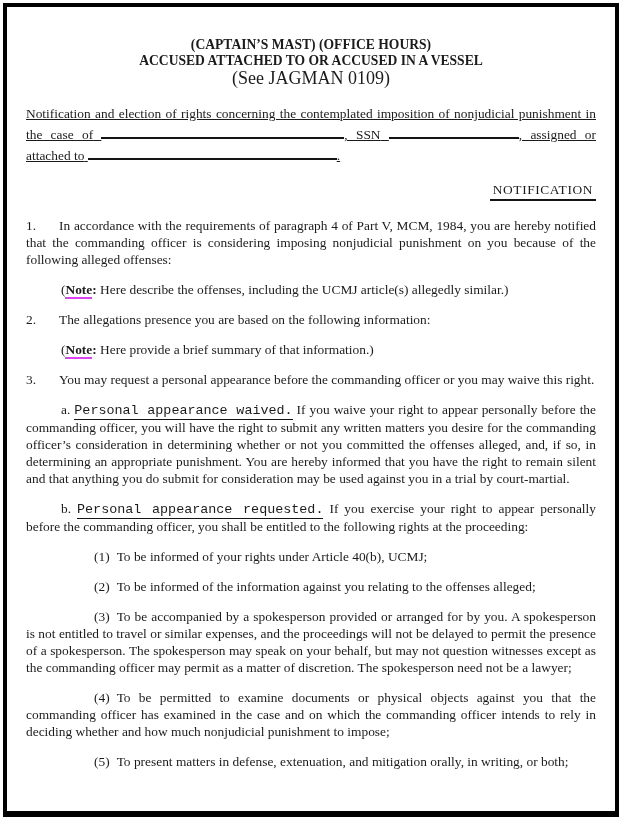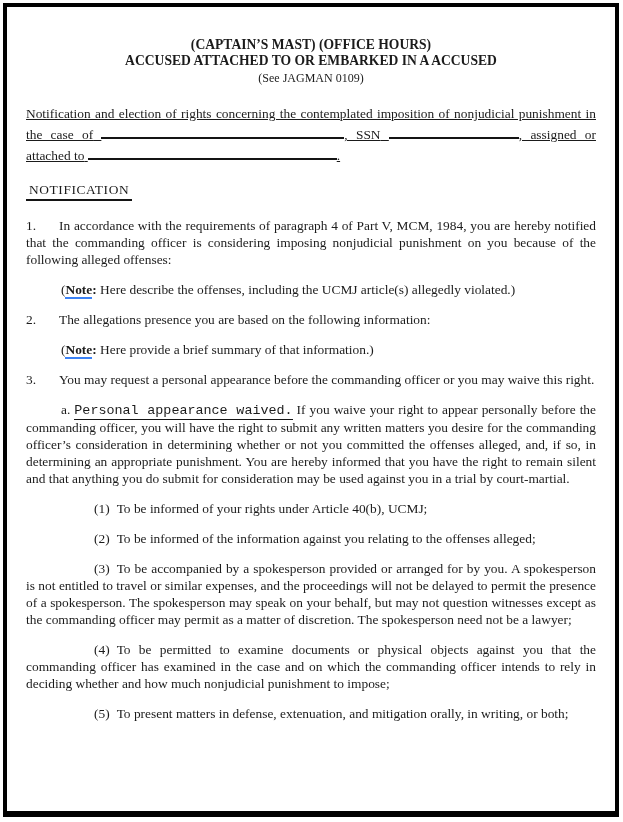--- a/index.html
+++ b/index.html
@@ -25,97 +25,98 @@
   .doc-header {
     text-align: center;
     line-height: 16px;
     margin-top: 9px;
   }
   .title-line {
     font-weight: bold;
     font-size: 13.6px;
   }
   .subtitle {
-    font-size: 12px;
+    font-size: 18px;
     margin-top: 1px;
     text-align: center;
   }
   p { margin: 13px 0; text-align: justify; }
   .intro {
     line-height: 21px;
     margin-top: 17px;
     margin-bottom: 10px;
     text-decoration: underline;
   }
   .blank {
     display: inline-block;
     height: 11px;
     border-bottom: 2px solid #141414;
   }
   .blank-name { width: 243px; }
   .blank-ssn  { width: 130px; }
   .blank-unit { width: 249px; }
   .section-heading-wrap {
-    text-align: left;
+    text-align: right;
     margin: 15px 0 16px 0;
   }
   .section-heading {
     display: inline-block;
     border-bottom: 2px solid #141414;
     padding: 0 3px 1px 3px;
     letter-spacing: 0.6px;
   }
   .item .num {
     display: inline-block;
     width: 33px;
   }
   .note { text-indent: 35px; }
   .note-label {
     font-weight: bold;
-    border-bottom: 2px solid #3b82f6;
+    border-bottom: 2px solid #d946ef;
   }
   .note-colon { font-weight: bold; }
   .lettered { text-indent: 35px; }
   .u {
     border-bottom: 1.6px solid #141414;
     padding-bottom: 1px;
     font-family: Liberation Mono, monospace;
   }
   .sub { text-indent: 68px; }
   .sub-num { margin-right: 7px; }
 </style>
 </head>
 <body>
 
 <div class="page-frame">
 
   <header class="doc-header">
     <div class="title-line">(CAPTAIN’S MAST) (OFFICE HOURS)</div>
-    <div class="title-line">ACCUSED ATTACHED TO OR EMBARKED IN A ACCUSED</div>
+    <div class="title-line">ACCUSED ATTACHED TO OR ACCUSED IN A VESSEL</div>
     <div class="subtitle">(See JAGMAN 0109)</div>
   </header>
 
   <p class="intro"><span>Notification and election of rights concerning the contemplated imposition of nonjudicial punishment in the case of</span> <span class="blank blank-name"></span><span>, SSN</span> <span class="blank blank-ssn"></span><span>, assigned or attached to</span> <span class="blank blank-unit"></span><span>.</span></p>
 
   <div class="section-heading-wrap">
     <span class="section-heading">NOTIFICATION</span>
   </div>
 
   <p class="item"><span class="num">1.</span><span>In accordance with the requirements of paragraph 4 of Part V, MCM, 1984, you are hereby notified that the commanding officer is considering imposing nonjudicial punishment on you because of the following alleged offenses:</span></p>
 
-  <p class="note"><span>(</span><span class="note-label">Note</span><span class="note-colon">:</span><span> Here describe the offenses, including the UCMJ article(s) allegedly violated.)</span></p>
+  <p class="note"><span>(</span><span class="note-label">Note</span><span class="note-colon">:</span><span> Here describe the offenses, including the UCMJ article(s) allegedly similar.)</span></p>
 
   <p class="item"><span class="num">2.</span><span>The allegations presence you are based on the following information:</span></p>
 
   <p class="note"><span>(</span><span class="note-label">Note</span><span class="note-colon">:</span><span> Here provide a brief summary of that information.)</span></p>
 
   <p class="item"><span class="num">3.</span><span>You may request a personal appearance before the commanding officer or you may waive this right.</span></p>
 
   <p class="lettered"><span>a. </span><span class="u">Personal appearance waived.</span><span> If you waive your right to appear personally before the commanding officer, you will have the right to submit any written matters you desire for the commanding officer’s consideration in determining whether or not you committed the offenses alleged, and, if so, in determining an appropriate punishment. You are hereby informed that you have the right to remain silent and that anything you do submit for consideration may be used against you in a trial by court-martial.</span></p>
 
+  <p class="lettered"><span>b. </span><span class="u">Personal appearance requested.</span><span> If you exercise your right to appear personally before the commanding officer, you shall be entitled to the following rights at the proceeding:</span></p>
 
   <p class="sub"><span class="sub-num">(1)</span><span>To be informed of your rights under Article 40(b), UCMJ;</span></p>
 
   <p class="sub"><span class="sub-num">(2)</span><span>To be informed of the information against you relating to the offenses alleged;</span></p>
 
   <p class="sub"><span class="sub-num">(3)</span><span>To be accompanied by a spokesperson provided or arranged for by you. A spokesperson is not entitled to travel or similar expenses, and the proceedings will not be delayed to permit the presence of a spokesperson. The spokesperson may speak on your behalf, but may not question witnesses except as the commanding officer may permit as a matter of discretion. The spokesperson need not be a lawyer;</span></p>
 
   <p class="sub"><span class="sub-num">(4)</span><span>To be permitted to examine documents or physical objects against you that the commanding officer has examined in the case and on which the commanding officer intends to rely in deciding whether and how much nonjudicial punishment to impose;</span></p>
 
   <p class="sub"><span class="sub-num">(5)</span><span>To present matters in defense, extenuation, and mitigation orally, in writing, or both;</span></p>

